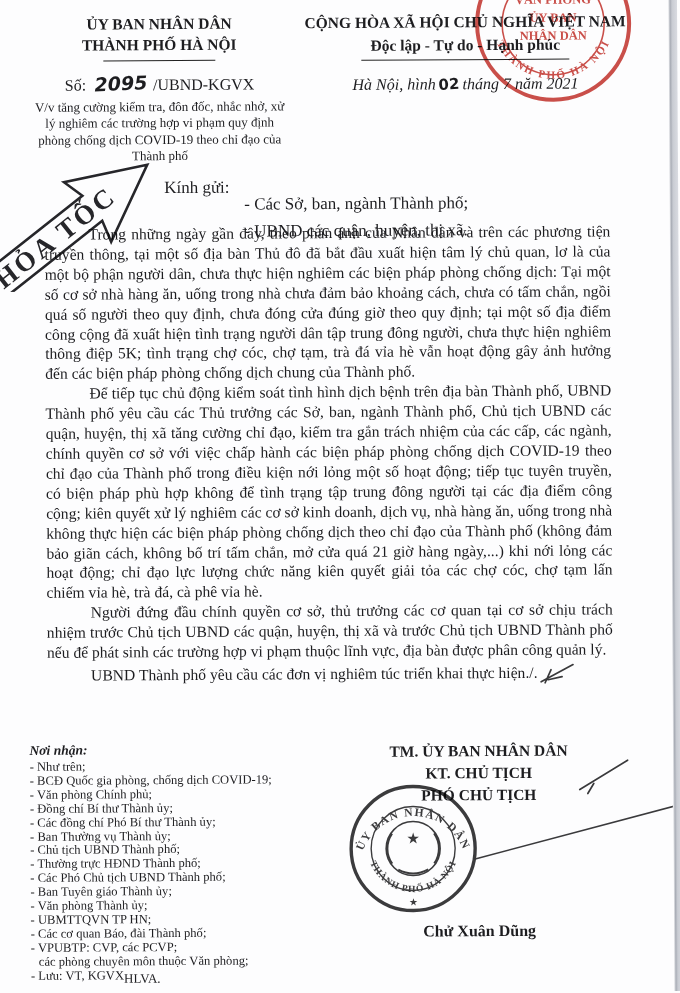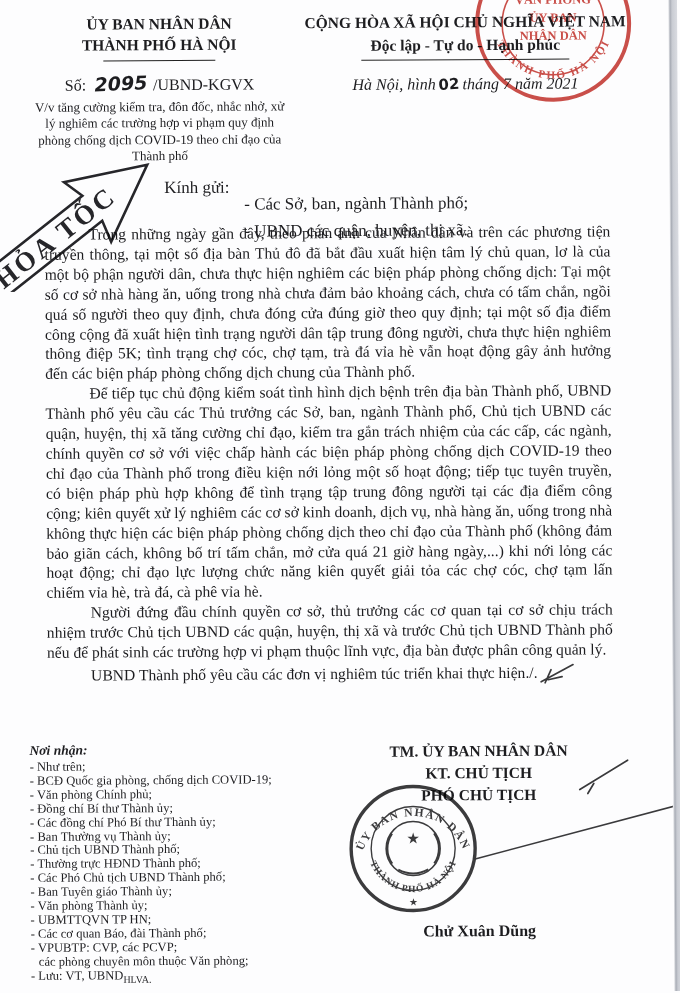--- a/index.html
+++ b/index.html
@@ -32,21 +32,21 @@
   
   .bodytxt{position:absolute;left:46px;top:223px;width:566px;
     font-size:15.6px;line-height:19.9px;text-align:justify;}
   .bodytxt p{margin:0;text-indent:44px;}
   .closing-row{white-space:nowrap;}
   
   .fleft{position:absolute;left:28px;top:741px;width:302px;}
   .noi-label{font-weight:bold;font-style:italic;font-size:13.5px;margin-bottom:2px;}
   .noi{font-size:12.6px;line-height:13.9px;}
   .noi .cont{padding-left:8px;}
-  .noi sub{font-size:10px;}
+  .noi sub{font-size:13px;}
   .fright{position:absolute;left:332px;top:741px;width:290px;text-align:center;}
   .sig{font-weight:bold;font-size:15.5px;line-height:22px;}
   .signer{font-weight:bold;font-size:16px;margin-top:116px;}
   
   .stamp-red{position:absolute;left:468px;top:-63px;mix-blend-mode:multiply;opacity:.92;}
   .stamp-seal{position:absolute;left:344px;top:782px;mix-blend-mode:multiply;opacity:.93;}
   .arrow-stamp{position:absolute;left:-34px;top:158px;mix-blend-mode:multiply;}
   .pen{position:absolute;inset:0;pointer-events:none;}
   svg text{font-family:"Liberation Serif","DejaVu Serif",serif;}
 </style>
@@ -101,21 +101,21 @@
         <div>- Ban Thường vụ Thành ủy;</div>
         <div>- Chủ tịch UBND Thành phố;</div>
         <div>- Thường trực HĐND Thành phố;</div>
         <div>- Các Phó Chủ tịch UBND Thành phố;</div>
         <div>- Ban Tuyên giáo Thành ủy;</div>
         <div>- Văn phòng Thành ủy;</div>
         <div>- UBMTTQVN TP HN;</div>
         <div>- Các cơ quan Báo, đài Thành phố;</div>
         <div>- VPUBTP: CVP, các PCVP;</div>
         <div class="cont">các phòng chuyên môn thuộc Văn phòng;</div>
-        <div><span>- Lưu: VT, UBND</span><sub>HLVA.</sub></div>
+        <div><span>- Lưu: VT, KGVX</span><sub>HLVA.</sub></div>
       </div>
     </div>
 
     <div class="fright">
       <div class="sig">TM. ỦY BAN NHÂN DÂN</div>
       <div class="sig">KT. CHỦ TỊCH</div>
       <div class="sig">PHÓ CHỦ TỊCH</div>
       <div class="signer">Chử Xuân Dũng</div>
     </div>
 

